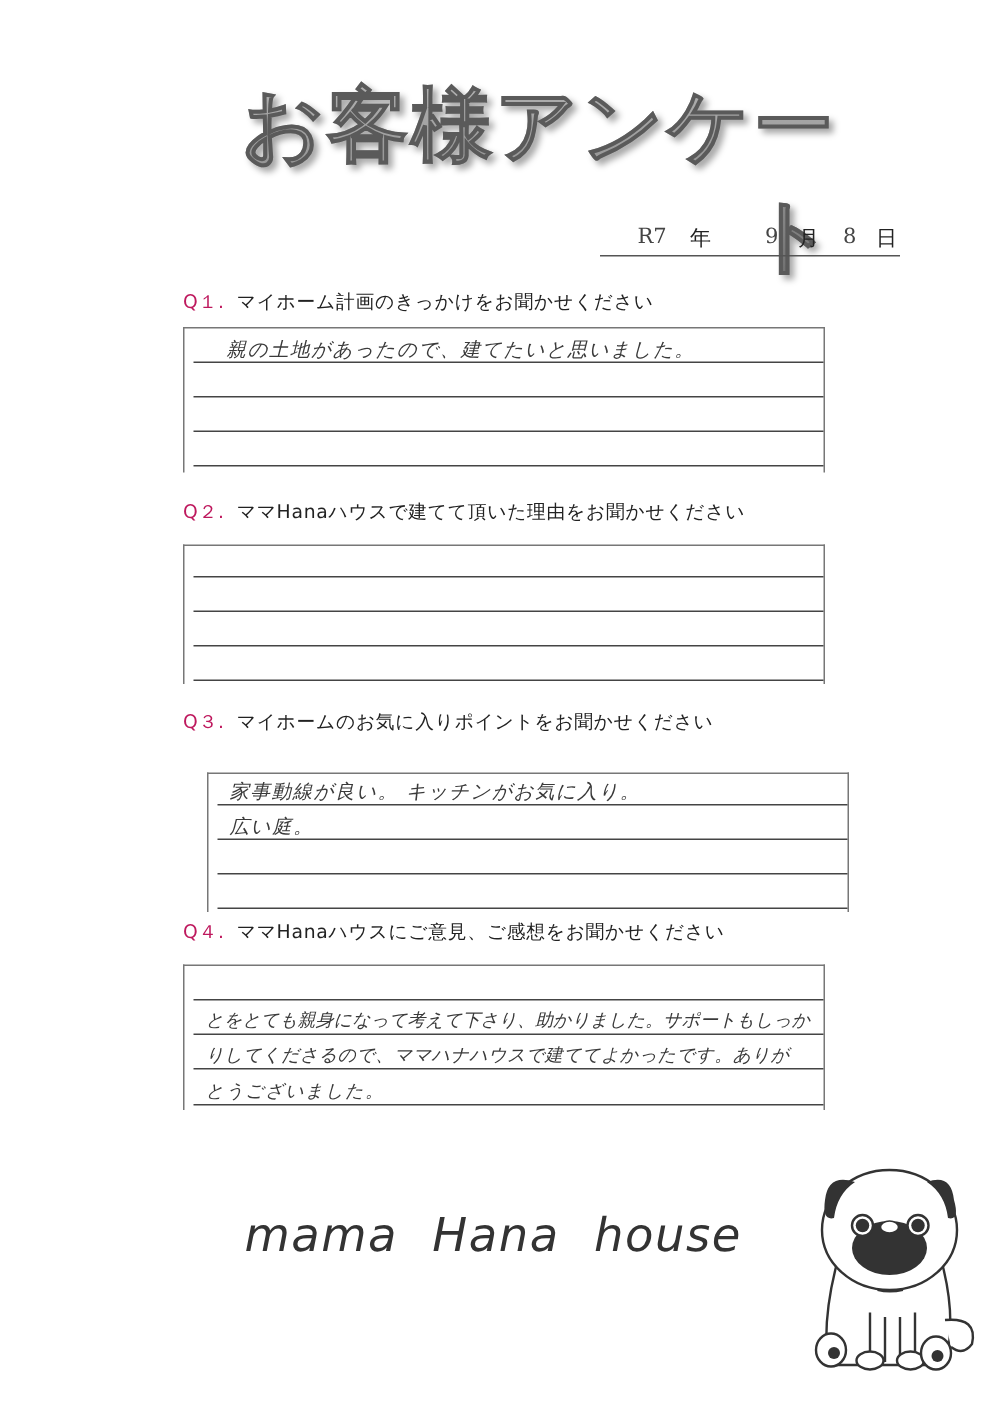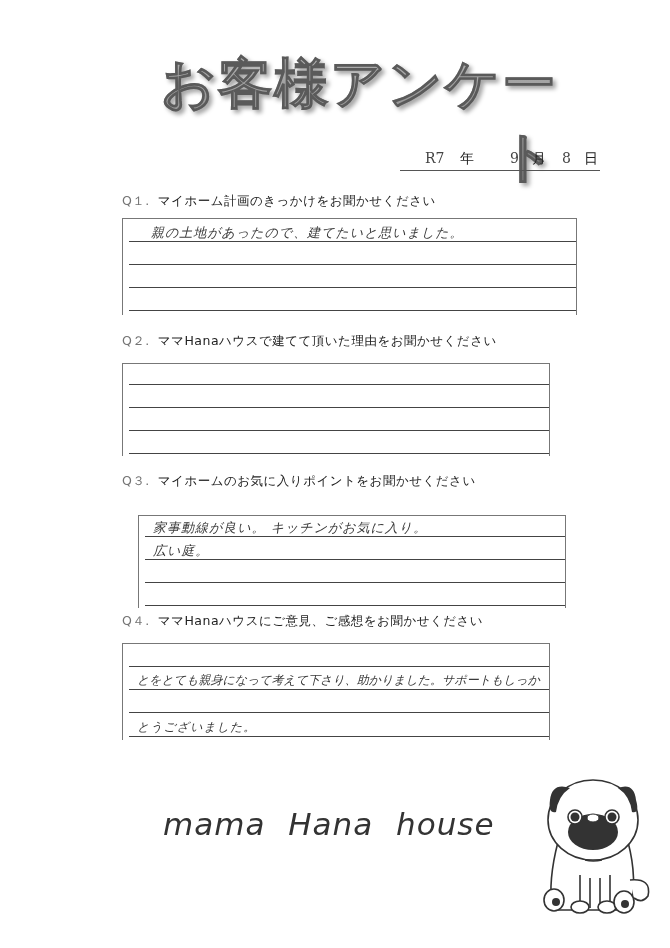--- a/index.html
+++ b/index.html
@@ -13,21 +13,21 @@
     -webkit-text-stroke:1px #5a5a5a;
     filter: drop-shadow(3px 3px 2px rgba(0,0,0,0.35));
   }
   .date {
     position:absolute; left:400px; top:148px; width:200px; height:22px;
     border-bottom:1px solid #555; font-size:14px;
   }
   .date span { position:absolute; top:2px; }
   .hand { font-family:"DejaVu Serif", serif; color:#444; font-weight:normal; }
   .q-label { position:absolute; left:122px; font-size:12.5px; color:#222; letter-spacing:0.5px; }
-  .q-label .qn { color:#737373; margin-right:8px; }
+  .q-label .qn { color:#be185d; margin-right:8px; }
   .box { position:absolute; left:122px; width:426px; border:1px solid #777; border-bottom:none; }
   .line { position:absolute; left:6px; right:0; height:0; border-bottom:1.5px solid #444; }
   .ans { position:absolute; left:14px; font-family:"DejaVu Serif", serif; font-style:italic; font-size:13px; color:#3a3a3a; white-space:nowrap; letter-spacing:1px; }
   .brand { position:absolute; left:163px; top:806px; font-family:"DejaVu Sans", sans-serif; font-size:31px; color:#333; letter-spacing:1px; font-style:italic; word-spacing:12px; }
   .pug { position:absolute; left:530px; top:770px; width:130px; height:150px; }
 </style>
 </head>
 <body>
 
 <div class="title">お客様アンケート</div>
@@ -37,21 +37,21 @@
   <span style="left:60px;">年</span>
   <span class="hand" style="left:110px;">9</span>
   <span style="left:132px;">月</span>
   <span class="hand" style="left:162px;">8</span>
   <span style="left:184px;">日</span>
 </div>
 
 <div class="q-label" style="top:193px;">
   <span class="qn">Q１.</span><span>マイホーム計画のきっかけをお聞かせください</span>
 </div>
-<div class="box" style="top:218px; height:96px;padding-left:27px;">
+<div class="box" style="top:218px; height:96px;">
   <div class="line" style="top:22px;"></div>
   <div class="line" style="top:45px;"></div>
   <div class="line" style="top:68px;"></div>
   <div class="line" style="top:91px;"></div>
   <div class="ans" style="top:5px; left:28px;">親の土地があったので、建てたいと思いました。</div>
 </div>
 
 <div class="q-label" style="top:333px;">
   <span class="qn">Q２.</span><span>ママHanaハウスで建てて頂いた理由をお聞かせください</span>
 </div>
@@ -76,20 +76,21 @@
 
 <div class="q-label" style="top:613px;">
   <span class="qn">Q４.</span><span>ママHanaハウスにご意見、ご感想をお聞かせください</span>
 </div>
 <div class="box" style="top:643px; height:96px;">
   <div class="line" style="top:22px;"></div>
   <div class="line" style="top:45px;"></div>
   <div class="line" style="top:68px;"></div>
   <div class="line" style="top:92px;"></div>
   <div class="ans" style="top:28px; font-size:12px; letter-spacing:0px;">とをとても親身になって考えて下さり、助かりました。サポートもしっか</div>
+  <div class="ans" style="top:51px; font-size:12px; letter-spacing:0.3px;">りしてくださるので、ママハナハウスで建ててよかったです。ありが</div>
   <div class="ans" style="top:75px; font-size:12px;">とうございました。</div>
 </div>
 
 <div class="brand">mama Hana house</div>
 
 <svg class="pug" viewBox="0 0 130 150">
   <g fill="#fff" stroke="#333" stroke-width="1.6">
 
     <path d="M28 72 Q18 110 22 140 L100 140 Q108 110 98 72 Z"></path>
 

